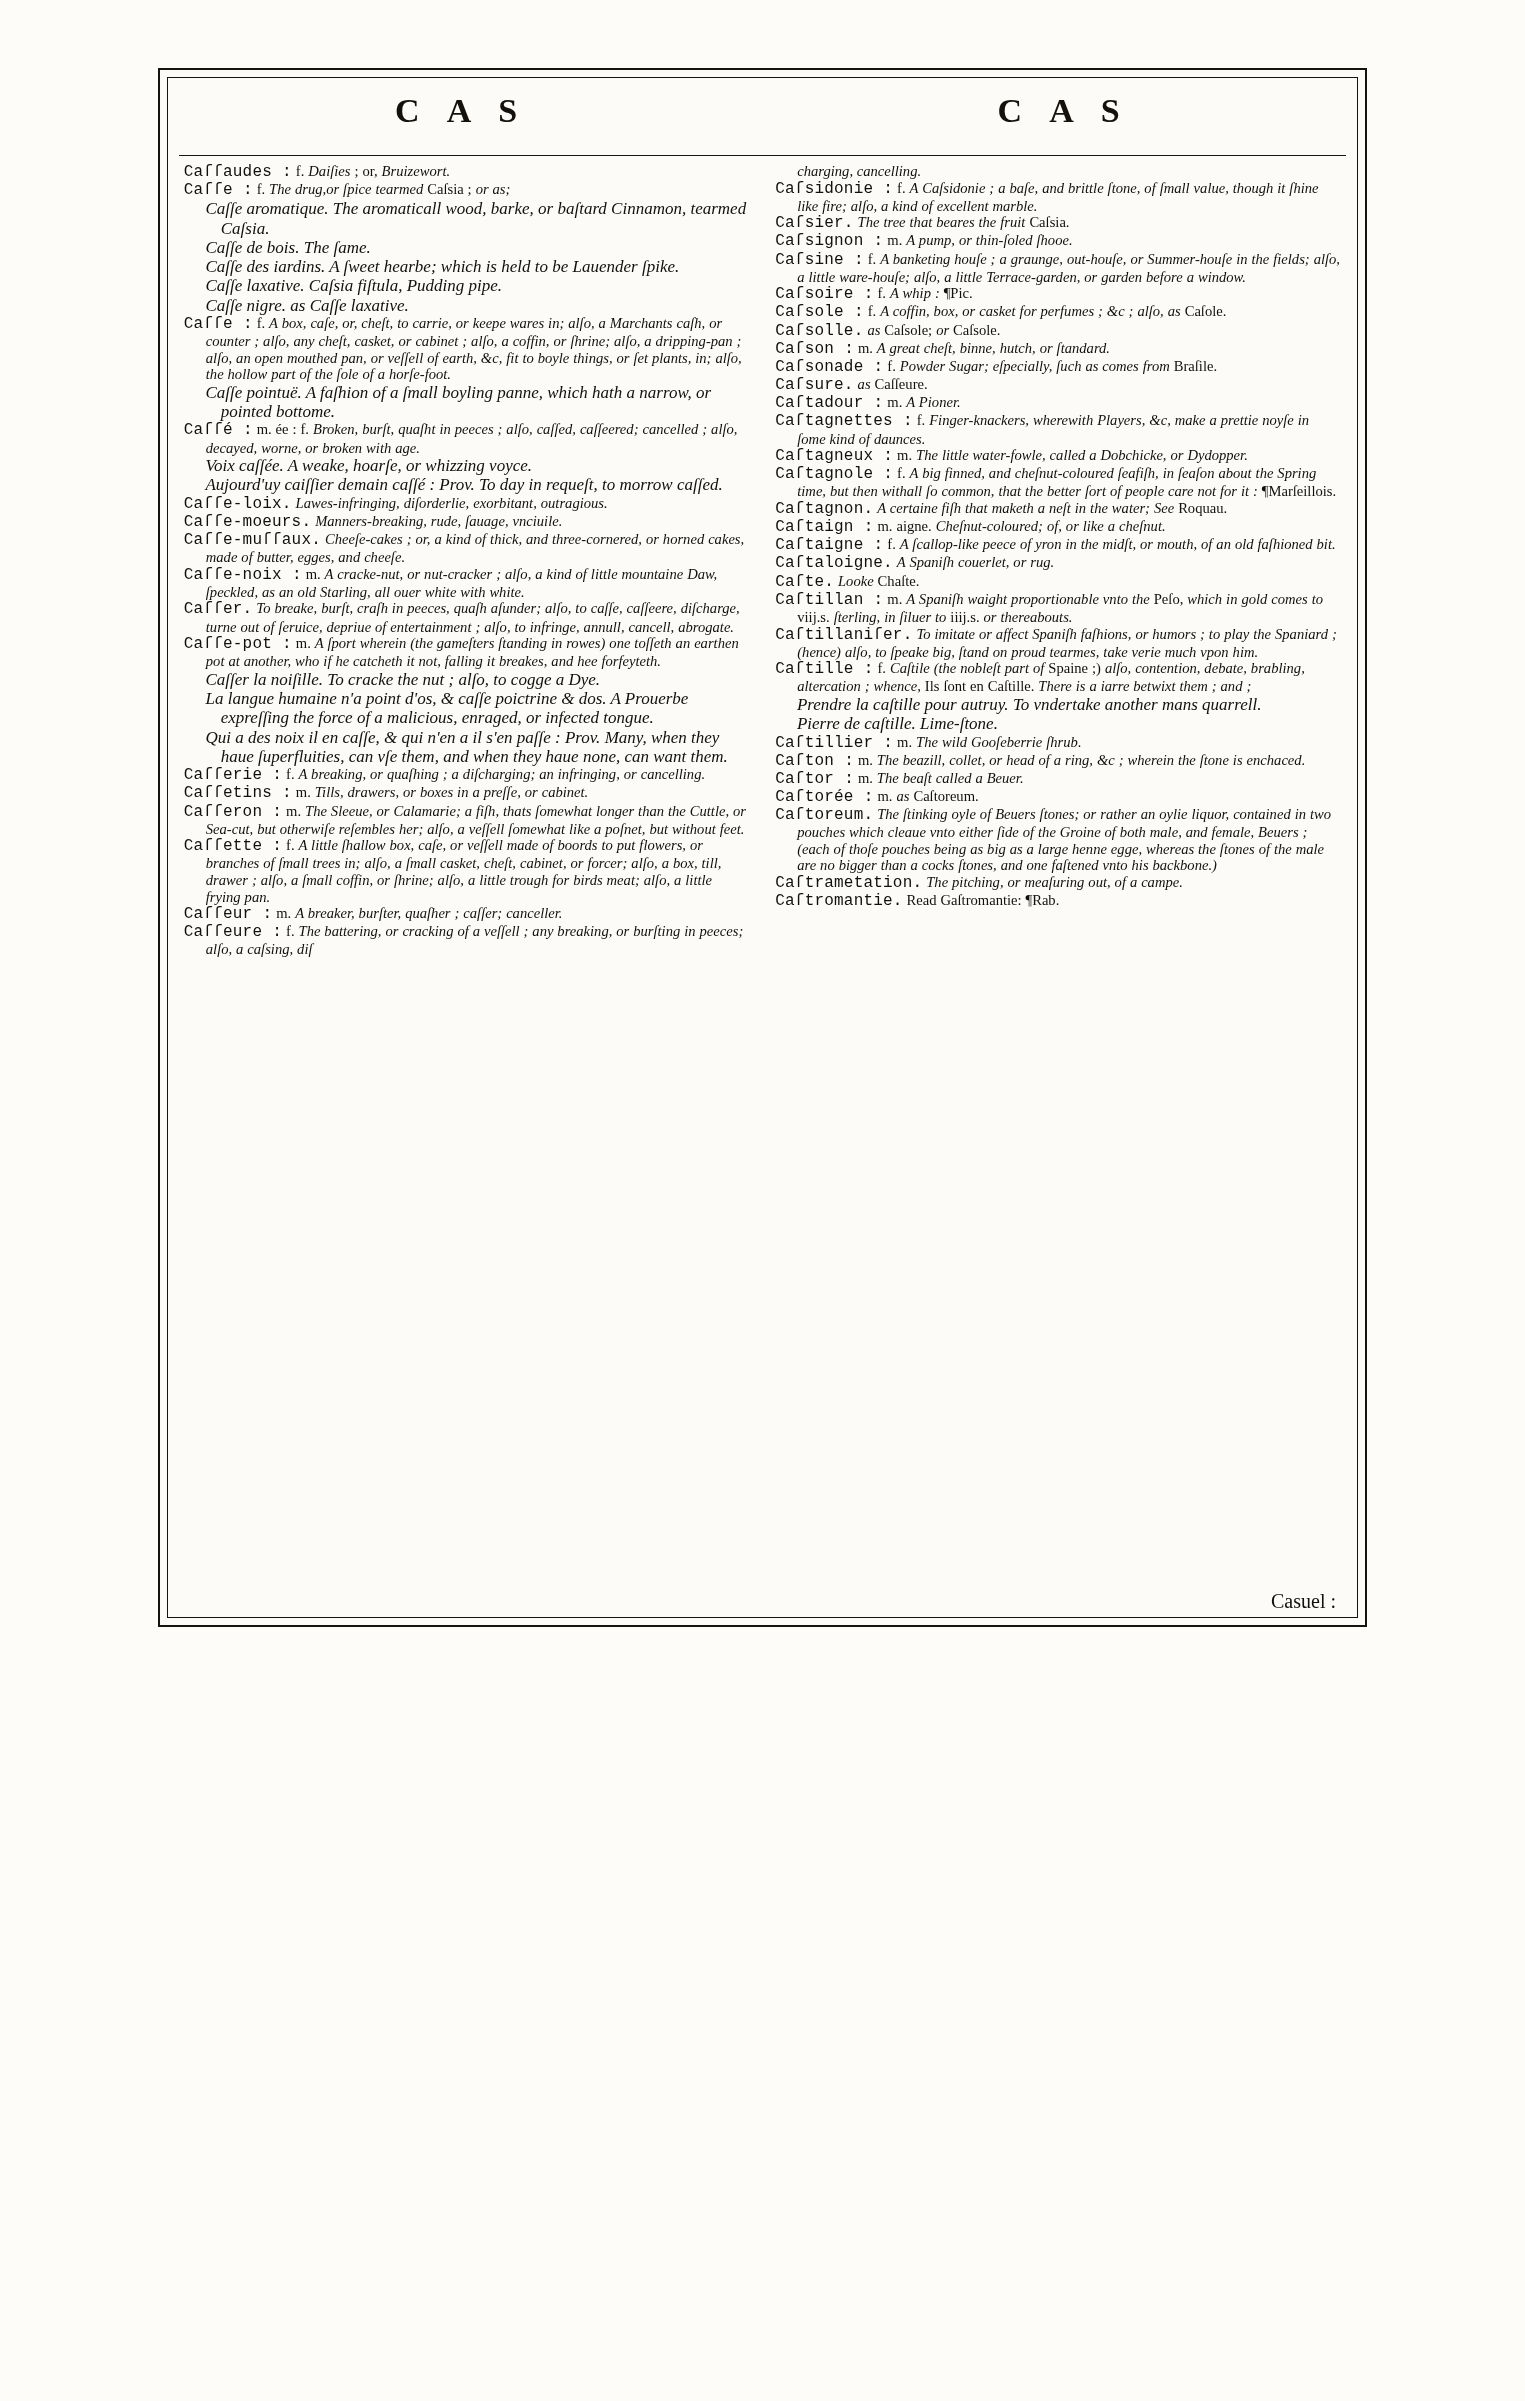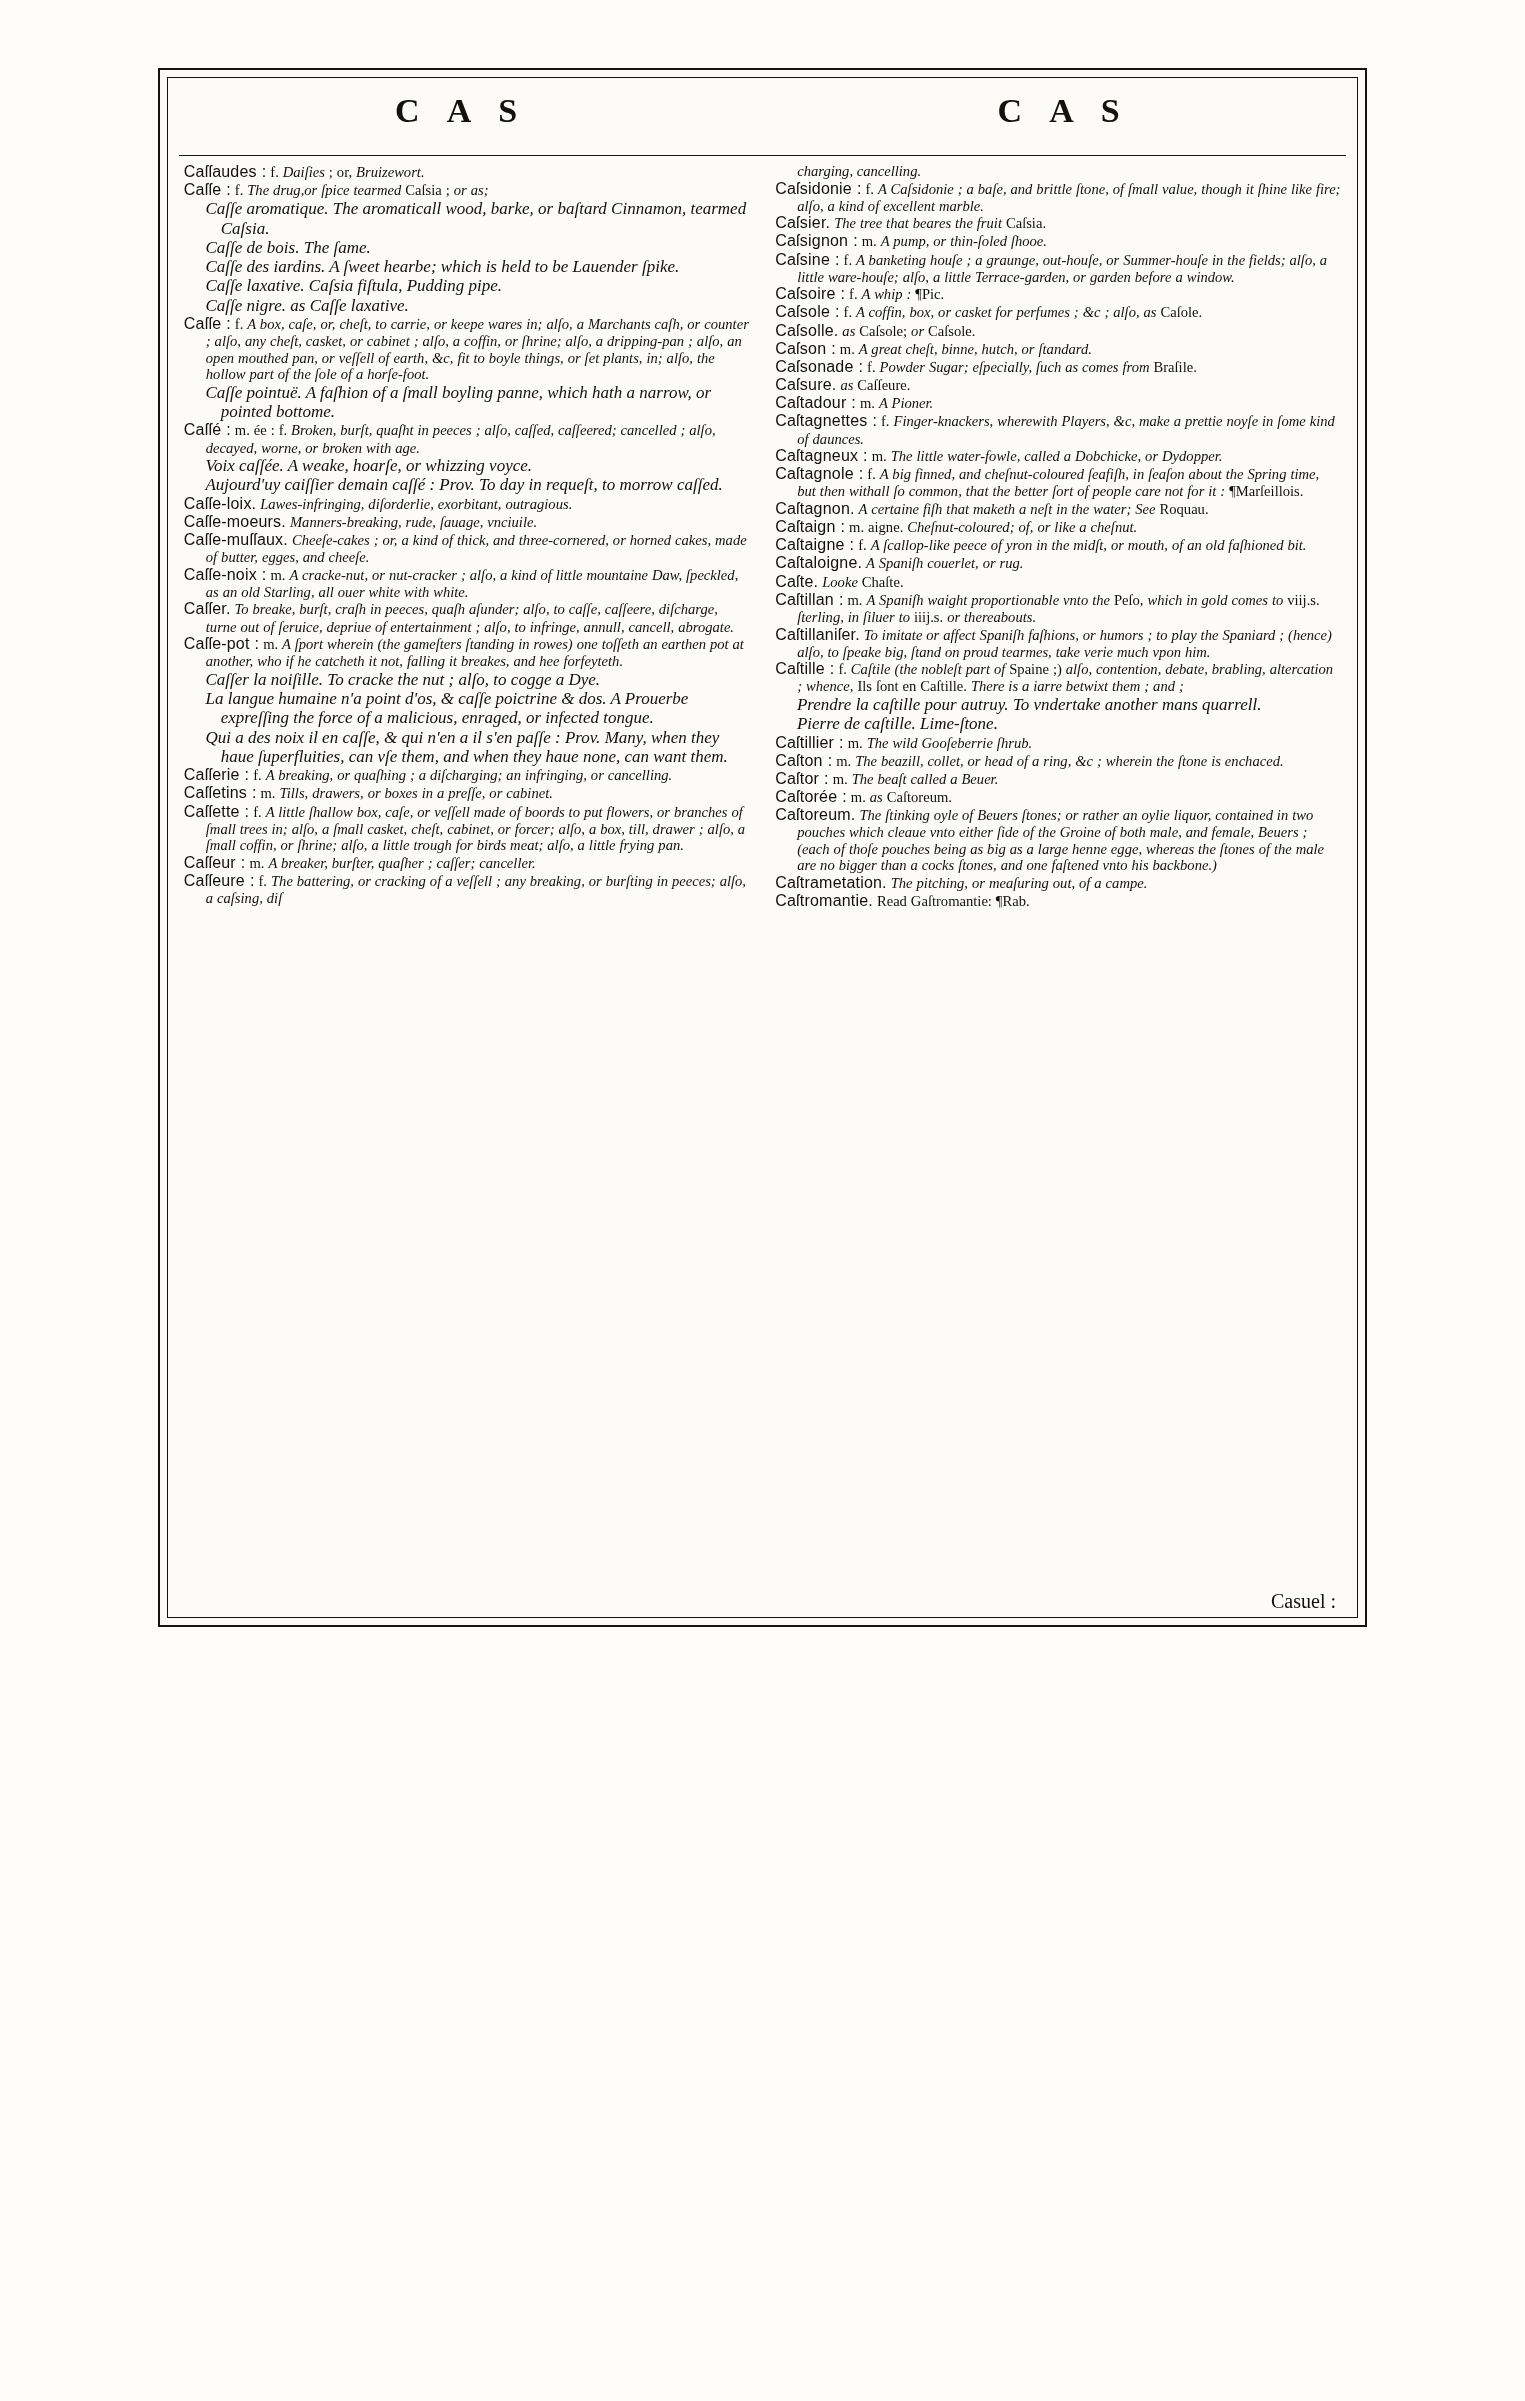--- a/index.html
+++ b/index.html
@@ -81,21 +81,21 @@
   .entry {
     font-size: 14.6px;
     line-height: 1.135;
     margin-bottom: 0px;
     text-indent: 0;
     padding-left: 22px;
     text-indent: -22px;
     word-spacing: 0.3px;
   }
   .entry .hwd {
-    font-family: Liberation Sans, sans-serif;
+    font-family: Liberation Mono, monospace;
     font-weight: 400;
     font-style: normal;
     font-size: 16px;
     letter-spacing: 0.2px;
   }
   .sub {
     font-size: 17px;
     line-height: 1.135;
     padding-left: 37px;
     text-indent: -15.3px;
@@ -146,20 +146,21 @@
           <div class="entry"><span class="hwd">Caſſe-moeurs.</span><span> <i>Manners-breaking, rude, ſauage, vnciuile.</i></span></div>
           <div class="entry"><span class="hwd">Caſſe-muſſaux.</span><span> <i>Cheeſe-cakes ; or, a kind of thick, and three-cornered, or horned cakes, made of butter, egges, and cheeſe.</i></span></div>
           <div class="entry"><span class="hwd">Caſſe-noix :</span><span> m. <i>A cracke-nut, or nut-cracker ; alſo, a kind of little mountaine Daw, ſpeckled, as an old Starling, all ouer white with white.</i></span></div>
           <div class="entry"><span class="hwd">Caſſer.</span><span> <i>To breake, burſt, craſh in peeces, quaſh aſunder; alſo, to caſſe, caſſeere, diſcharge, turne out of ſeruice, depriue of entertainment ; alſo, to infringe, annull, cancell, abrogate.</i></span></div>
           <div class="entry"><span class="hwd">Caſſe-pot :</span><span> m. <i>A ſport wherein (the gameſters ſtanding in rowes) one toſſeth an earthen pot at another, who if he catcheth it not, falling it breakes, and hee forfeyteth.</i></span></div>
           <div class="sub">Caſſer la noiſille. <i>To cracke the nut ; alſo, to cogge a Dye.</i></div>
           <div class="sub">La langue humaine n'a point d'os, &amp; caſſe poictrine &amp; dos. <i>A Prouerbe expreſſing the force of a malicious, enraged, or infected tongue.</i></div>
           <div class="sub">Qui a des noix il en caſſe, &amp; qui n'en a il s'en paſſe : Prov. <i>Many, when they haue ſuperfluities, can vſe them, and when they haue none, can want them.</i></div>
           <div class="entry"><span class="hwd">Caſſerie :</span><span> f. <i>A breaking, or quaſhing ; a diſcharging; an infringing, or cancelling.</i></span></div>
           <div class="entry"><span class="hwd">Caſſetins :</span><span> m. <i>Tills, drawers, or boxes in a preſſe, or cabinet.</i></span></div>
+          <div class="entry"><span class="hwd">Caſſeron :</span><span> m. <i>The Sleeue, or Calamarie; a fiſh, thats ſomewhat longer than the Cuttle, or Sea-cut, but otherwiſe reſembles her; alſo, a veſſell ſomewhat like a poſnet, but without feet.</i></span></div>
           <div class="entry"><span class="hwd">Caſſette :</span><span> f. <i>A little ſhallow box, caſe, or veſſell made of boords to put flowers, or branches of ſmall trees in; alſo, a ſmall casket, cheſt, cabinet, or forcer; alſo, a box, till, drawer ; alſo, a ſmall coffin, or ſhrine; alſo, a little trough for birds meat; alſo, a little frying pan.</i></span></div>
           <div class="entry"><span class="hwd">Caſſeur :</span><span> m. <i>A breaker, burſter, quaſher ; caſſer; canceller.</i></span></div>
           <div class="entry"><span class="hwd">Caſſeure :</span><span> f. <i>The battering, or cracking of a veſſell ; any breaking, or burſting in peeces; alſo, a caſsing, diſ</i></span></div>
         </div>
       <div class="col right" id="col-right">
           <div class="col-top-frag">charging, cancelling.</div>
           <div class="entry"><span class="hwd">Caſsidonie :</span><span> f. <i>A Caſsidonie ; a baſe, and brittle ſtone, of ſmall value, though it ſhine like fire; alſo, a kind of excellent marble.</i></span></div>
           <div class="entry"><span class="hwd">Caſsier.</span><span> <i>The tree that beares the fruit</i> Caſsia.</span></div>
           <div class="entry"><span class="hwd">Caſsignon :</span><span> m. <i>A pump, or thin-ſoled ſhooe.</i></span></div>
           <div class="entry"><span class="hwd">Caſsine :</span><span> f. <i>A banketing houſe ; a graunge, out-houſe, or Summer-houſe in the fields; alſo, a little ware-houſe; alſo, a little Terrace-garden, or garden before a window.</i></span></div>

